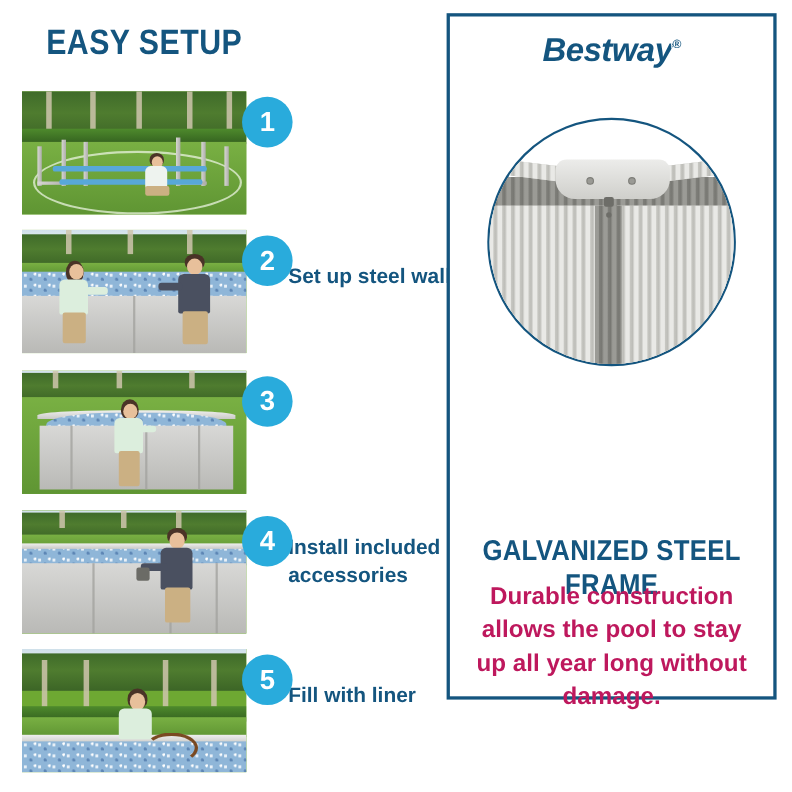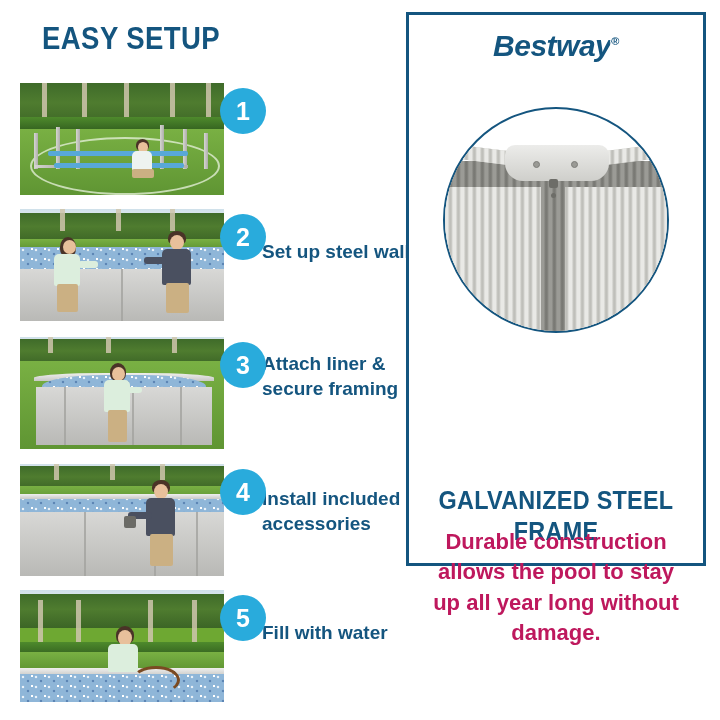--- a/index.html
+++ b/index.html
@@ -65,21 +65,21 @@
   .person-head{border-radius:50%;background:#e8c09b;}
   .person-hair{border-radius:50% 50% 40% 40%;background:#4a3327;}
   .person-body{border-radius:5px 5px 2px 2px;}
   .person-legs{background:#cbb083;border-radius:2px;}
   .post{background:linear-gradient(90deg,#d6d6d2,#aeaeaa);}
   .track{height:5px;background:#58a8d8;border-radius:2px;}
   .ellipse{border:2px solid #e9f3df;border-radius:50%;opacity:.75;}
 
   
   .panel{
-    position:absolute;left:406px;top:12px;width:300px;height:554px;
+    position:absolute;left:406px;top:12px;width:300px;height:624px;
     border:3px solid #14557f;box-sizing:border-box;background:#ffffff;
   }
   .logo{
     position:absolute;left:0;right:0;top:14px;text-align:center;
     font-size:30px;font-weight:bold;font-style:italic;color:#14557f;
     letter-spacing:-0.5px;
     text-shadow:
       -1.5px -1.5px 0 #fff, 1.5px -1.5px 0 #fff,
       -1.5px 1.5px 0 #fff, 1.5px 1.5px 0 #fff,
       0 0 2px #fff;
@@ -204,21 +204,20 @@
         <div class="wallseam" style="left:44px;top:50px;height:58px;"></div>
         <div class="wallseam" style="left:112px;top:50px;height:58px;"></div>
         <div class="wallseam" style="left:160px;top:50px;height:58px;"></div>
         <div class="person-hair" style="left:90px;top:26px;width:16px;height:18px;"></div>
         <div class="person-head" style="left:92px;top:30px;width:13px;height:14px;"></div>
         <div class="person-body" style="left:84px;top:43px;width:26px;height:32px;background:#dceedd;"></div>
         <div class="person-legs" style="left:88px;top:73px;width:19px;height:32px;"></div>
         <div style="left:104px;top:50px;width:18px;height:6px;background:#dceedd;border-radius:3px;"></div>
       </div>
       <div class="badge">3</div>
-      <div class="step-text t3">Attach liner &amp; secure framing</div>
     </div>
 
     <div class="step" style="top:464px;">
       <div class="photo">
         <div class="sky" style="height:8px;"></div>
         <div class="treeline" style="top:2px;height:24px;"></div>
         <div class="trunk" style="left:34px;top:0;height:16px;"></div>
         <div class="trunk" style="left:90px;top:0;height:16px;"></div>
         <div class="trunk" style="left:140px;top:0;height:16px;"></div>
         <div class="lawn" style="top:22px;height:14px;"></div>
@@ -250,21 +249,21 @@
         <div class="hedge" style="top:52px;height:14px;"></div>
         <div class="lawn" style="top:62px;height:18px;"></div>
         <div class="railtop" style="top:78px;height:8px;"></div>
         <div class="mosaic" style="top:84px;height:28px;"></div>
         <div class="person-hair" style="left:96px;top:36px;width:18px;height:18px;"></div>
         <div class="person-head" style="left:98px;top:40px;width:14px;height:16px;"></div>
         <div class="person-body" style="left:88px;top:54px;width:30px;height:28px;background:#dceedd;"></div>
         <div style="left:112px;top:76px;width:42px;height:22px;border:3px solid #7a4a22;border-radius:50%;border-left-color:transparent;border-bottom-color:transparent;"></div>
       </div>
       <div class="badge">5</div>
-      <div class="step-text">Fill with water</div>
+      <div class="step-text">Fill with liner</div>
     </div>
   </div>
 
   <div class="panel">
 
     <div class="logo">
       <span>Bestway</span><sup>®</sup>
     </div>
 
     <div class="detail-circle">

